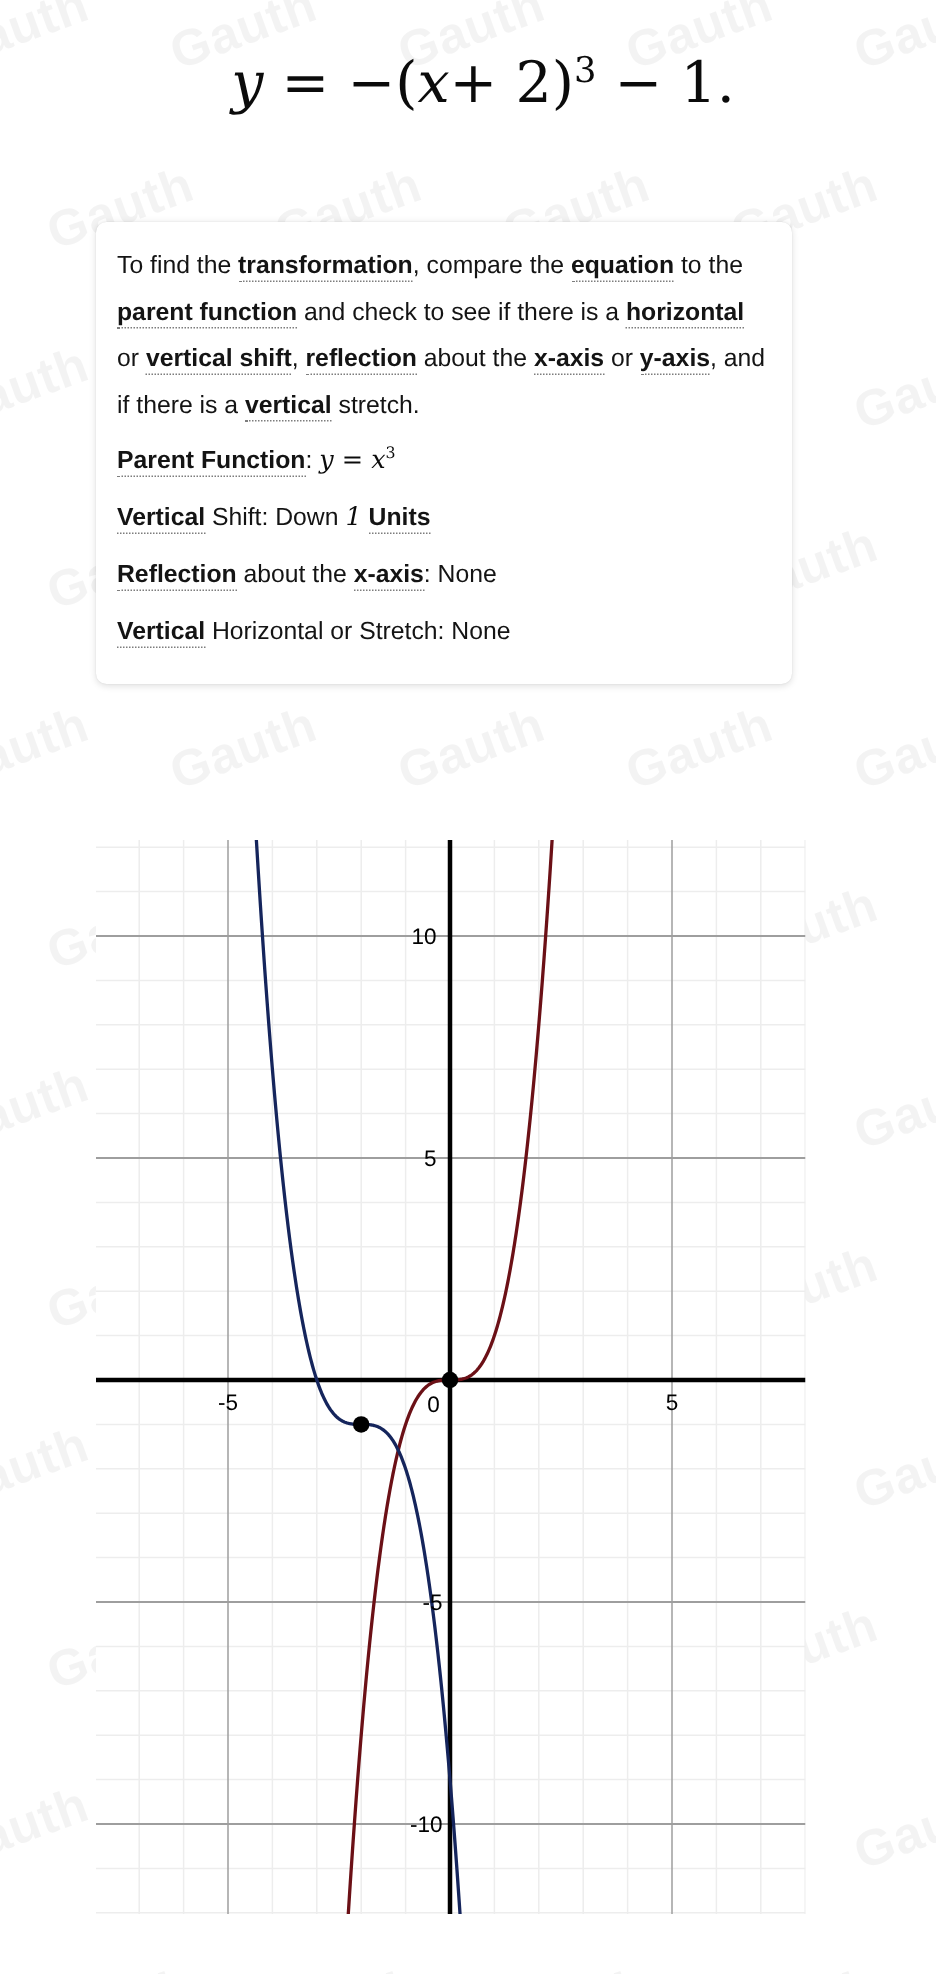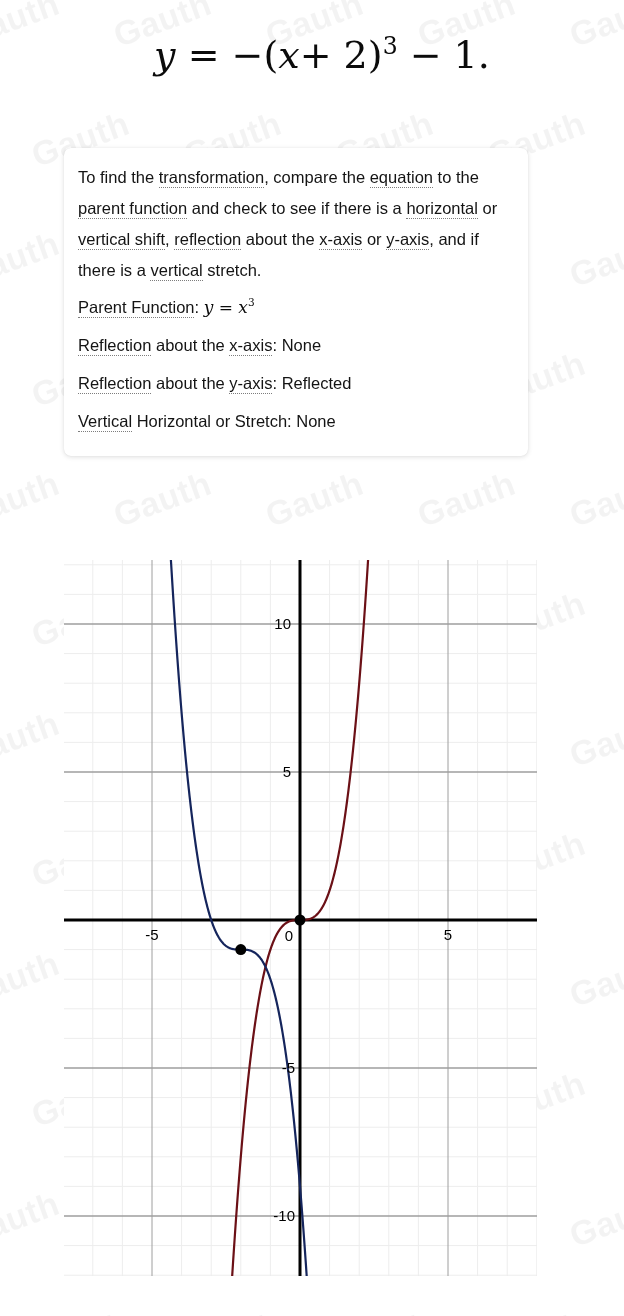--- a/index.html
+++ b/index.html
@@ -85,20 +85,21 @@
     font-size: 16.5px;
     line-height: 38px;
     color: #141414;
     white-space: nowrap;
   }
   .list-line .math { font-size: 17px; text-align: center; }
   
   .kw {
     border-bottom: 1.6px dotted #7d7d7d;
     padding-bottom: 1px;
+    font-weight: bold;
   }
 
   
   #graph-figure {
     position: absolute;
     left: 64px;
     top: 560px;
     width: 473px;
     height: 716px;
     z-index: 2;
@@ -178,28 +179,28 @@
 <div id="explanation-card">
 
   <p class="para" id="explanation-paragraph"><span>To find the </span><span class="kw">transformation</span><span>, compare the </span><span class="kw">equation</span><span> to the </span><span class="kw">parent function</span><span> and check to see if there is a </span><span class="kw">horizontal</span><span> or </span><span class="kw">vertical shift</span><span>, </span><span class="kw">reflection</span><span> about the </span><span class="kw">x-axis</span><span> or </span><span class="kw">y-axis</span><span>, and if there is a </span><span class="kw">vertical</span><span> stretch.</span></p>
 
   <div class="list-line">
     <span class="kw">Parent Function</span><span>:</span>
     <span class="math"><span>y</span> <span class="mop">=</span> <span>x</span><span class="sup">3</span></span>
   </div>
 
 
+  <div class="list-line">
+    <span class="kw">Vertical</span><span> Shift:</span><span> Down </span><span class="math">1</span> <span class="kw">Units</span>
+  </div>
 
   <div class="list-line">
     <span class="kw">Reflection</span><span> about the </span><span class="kw">x-axis</span><span>:</span><span> None</span>
   </div>
 
-  <div class="list-line">
-    <span class="kw">Reflection</span><span> about the </span><span class="kw">y-axis</span><span>:</span><span> Reflected</span>
-  </div>
 
   <div class="list-line">
     <span class="kw">Vertical</span><span> Horizontal or Stretch:</span><span> None</span>
   </div>
 
 </div>
 
 <div id="graph-figure">
   <svg id="graph-svg" width="473" height="716" viewBox="0 0 473 716">
       <rect x="0" y="0" width="473" height="716" fill="#ffffff"></rect>

